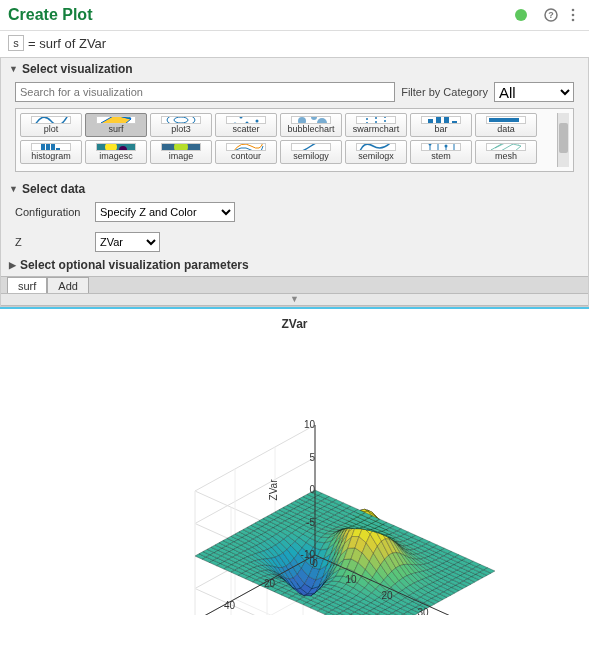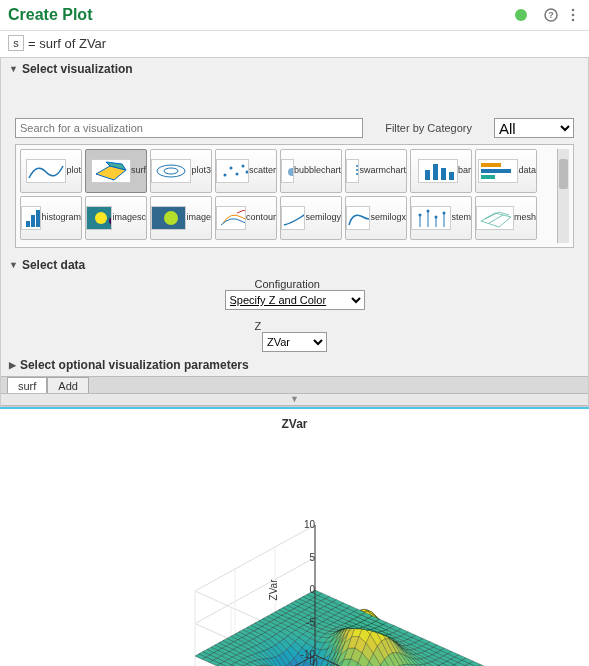--- a/index.html
+++ b/index.html
@@ -6,36 +6,36 @@
 body { font-family: Arial, Helvetica, sans-serif; font-size: 12px; color: #333; background: #fff; width: 589px; }
 .titlebar { display: flex; align-items: center; padding: 6px 8px; border-bottom: 1px solid #ddd; }
 .titlebar h1 { font-size: 16px; font-weight: bold; flex: 1; color: #15803d; }
 .status-dot { width: 12px; height: 12px; border-radius: 50%; background: #5ec75e; margin-right: 10px; }
 .help-icon, .menu-icon { width: 16px; height: 16px; margin-left: 6px; cursor: pointer; display:flex; align-items:center; justify-content:center; color:#666; }
 .formula-row { display: flex; align-items: center; padding: 4px 8px 6px; font-size: 13px; }
 .formula-box { border: 1px solid #bbb; width: 16px; height: 16px; display: flex; align-items: center; justify-content: center; font-size: 11px; margin-right: 4px; background:#fff; }
 .panel { background: #f0f0f0; border: 1px solid #ccc; margin: 0; }
 .section-header { display: flex; align-items: center; padding: 4px 8px; font-weight: bold; font-size: 12px; cursor: pointer; }
 .section-header .tri { font-size: 9px; margin-right: 4px; color:#555; }
-.viz-search-row { display: flex; align-items: center; padding: 2px 14px 6px; gap: 22px; margin-top: 36px; }
+.viz-search-row { display: flex; align-items: center; padding: 2px 14px 6px; gap: 6px; }
 .viz-search-row input { flex: 1; height: 20px; border: 1px solid #999; padding: 0 4px; font-size: 11px; background:#fff; }
 .viz-search-row .lbl { font-size: 11px; color:#444; }
 .viz-search-row select { border: 1px solid #999; height: 20px; font-size: 15px; background:#fff; width: 80px; }
 .gallery-wrap { margin: 0 14px 6px; border: 1px solid #bbb; background: #fafafa; padding: 4px; display:flex; }
 .gallery { flex:1; overflow:hidden; }
 .grow { display: flex; gap: 3px; margin-bottom: 3px; }
-.tile { width: 62px; height: 44px; border: 1px solid #bbb; background: linear-gradient(#fff,#eee); border-radius: 2px; display: flex; align-items: center; justify-content: flex-end; font-size: 9px; padding-bottom: 2px; cursor: pointer; position:relative; }
+.tile { width: 62px; height: 24px; border: 1px solid #bbb; background: linear-gradient(#fff,#eee); border-radius: 2px; display: flex; flex-direction: column; align-items: center; justify-content: flex-end; font-size: 9px; padding-bottom: 2px; cursor: pointer; position:relative; }
 .tile.selected { background: #c8c8c8; border-color: #888; }
 .tile .ticon { width: 40px; height: 24px; background: #fff; border: 1px solid #ccc; margin-top:2px; display:flex; align-items:center; justify-content:center; overflow:hidden; }
 .gallery-scroll { width: 12px; background:#e4e4e4; border-left:1px solid #bbb; position:relative; }
 .gallery-scroll .thumb { position:absolute; top:10px; left:1px; right:1px; height:30px; background:#bbb; border-radius:2px; }
-.form-row { display: flex; align-items: center; padding: 2px 14px 2px; font-size: 11px; flex-direction: column; }
+.form-row { display: flex; align-items: center; padding: 2px 14px 2px; font-size: 11px; }
 .form-row label { width: 80px; }
 .form-row select { border: 1px solid #999; height: 20px; font-size: 11px; background:#fff; }
-.sel-wide { width: 140px; text-decoration: underline; }
+.sel-wide { width: 140px; }
 .sel-small { width: 65px; }
 .tabs { display: flex; background: #d9d9d9; border-top: 1px solid #bbb; border-bottom: 1px solid #bbb; padding-left: 6px; height: 18px; align-items:flex-end; }
 .tab { font-size: 11px; padding: 1px 10px; border: 1px solid #aaa; border-bottom: none; margin-right: 0; background: #eee; cursor: pointer; height:16px; display:flex; align-items:center; }
 .tab.active { background: #fff; }
 .collapse-handle { text-align: center; background:#e8e8e8; border-bottom:1px solid #bbb; font-size:9px; color:#888; height:12px; cursor:pointer; }
 .chart-area { background: #fff; padding: 6px 10px 10px; border-top: 2px solid #52c4e8; }
 .chart-title { text-align: center; font-weight: bold; font-size: 12px; margin: 2px 0 4px; }
 .chart-svg { display:block; margin: 0 auto; }
 </style>
 </head>

